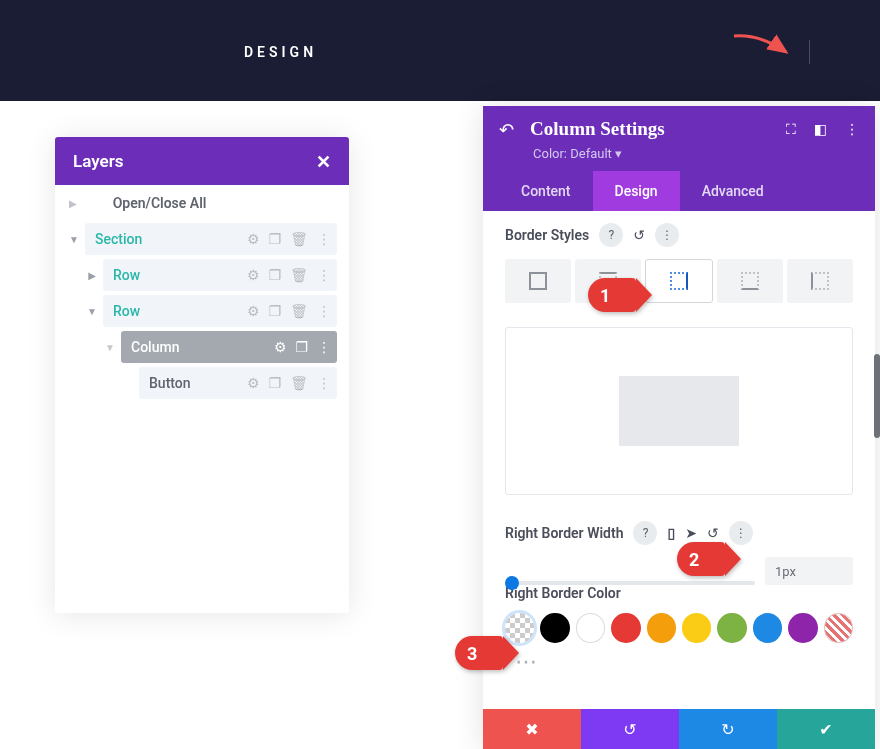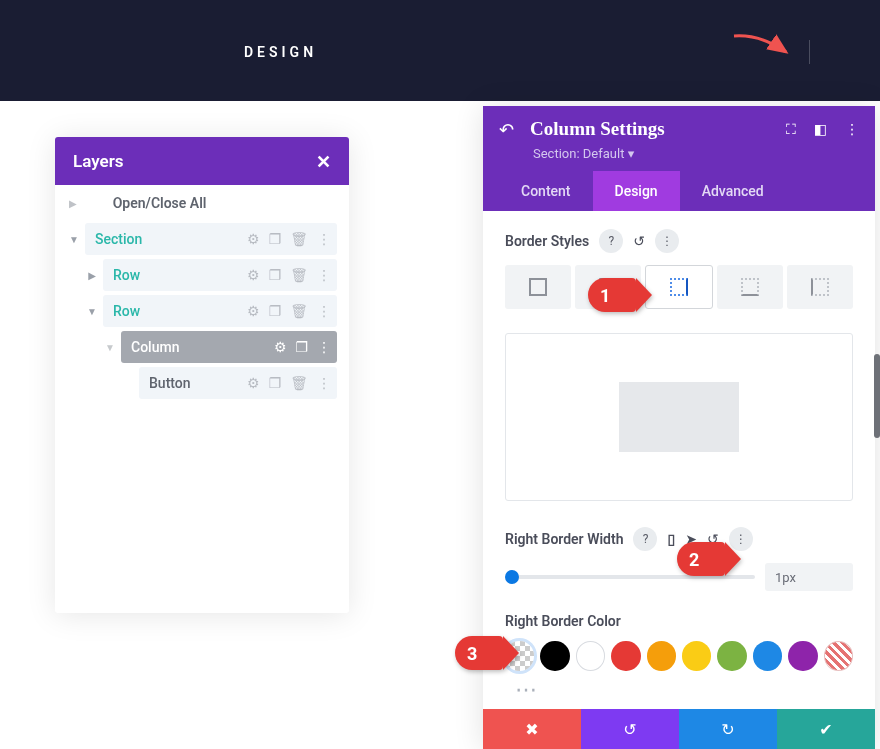--- a/index.html
+++ b/index.html
@@ -38,32 +38,32 @@
   .settings-panel { position: absolute; left: 483px; top: 106px; width: 392px; height: 643px; background: #fff; box-shadow: 0 2px 30px rgba(0,0,0,0.12); border-radius: 3px; display:flex; flex-direction:column; }
   .settings-header { background: #6c2eb9; padding: 12px 16px 0 16px; }
   .settings-title-row { display:flex; align-items:center; gap:16px; }
   .undo-icon { color:#fff; font-size:18px; }
   .settings-title { color:#fff; font-size:19px; font-weight:600; flex:1;font-family:Liberation Serif, serif;}
   .settings-headicons { display:flex; gap:18px; color:#fff; font-size:14px;}
   .preset-row { color:#d4c7ee; font-size:13px; padding:6px 0 10px 34px; }
   .tab-row { display:flex; }
   .tab { flex:0 0 auto; padding:12px 22px; color:#e3d9f5; font-size:14px; font-weight:500; cursor:pointer; }
   .tab.active { background:#a03be0; color:#fff; }
-  .settings-body { flex:1; padding: 18px 22px 8px 22px; overflow:hidden; position:relative; }
+  .settings-body { flex:1; padding: 12px 22px 8px 22px; overflow:hidden; position:relative; }
   .opt-label-row { display:flex; align-items:center; gap:10px; margin-bottom:12px;}
   .opt-label { color:#4a4d5a; font-size:14px; font-weight:600; }
   .mini-icons { display:flex; gap:10px; color:#4a4d5a; font-size:14px; align-items:center;}
   .mini-icon-circle { width:24px; height:24px; border-radius:50%; background:#e9ecef; display:flex; align-items:center; justify-content:center; font-size:12px; color:#5a5d68;}
   .border-style-group { display:flex; gap:4px; margin-bottom:24px;}
   .border-style-btn { flex:1; height:44px; background:#f1f3f5; display:flex; align-items:center; justify-content:center; border-radius:3px; cursor:pointer;}
   .border-style-btn.active { background:#fff; border:1px solid #d3d6da; }
   .bs-box { width:18px; height:18px; }
   .preview-box { border:1px solid #e3e6ea; height:168px; border-radius:3px; display:flex; align-items:center; justify-content:center; margin-bottom:26px;}
   .preview-inner { width:120px; height:70px; background:#e6e8eb; }
-  .slider-row { display:flex; align-items:center; gap:10px; margin-bottom:22px;}
+  .slider-row { display:flex; align-items:flex-end; gap:10px; }
   .slider-track { flex:1; height:4px; background:#e3e6ea; border-radius:2px; position:relative;}
   .slider-thumb { width:14px; height:14px; border-radius:50%; background:#0b78e3; position:absolute; left:0; top:-5px;}
   .slider-value { width:88px; height:28px; background:#f1f3f5; border-radius:3px; display:flex; align-items:center; padding:0 10px; font-size:13px; color:#6a6d77;}
   .color-row { display:flex; gap:6px; align-items:center; margin-top:8px;}
   .swatch { width:30px; height:30px; border-radius:50%; cursor:pointer;}
   .swatch.selected { box-shadow: 0 0 0 3px #cfe3fa; }
   .checker { background-image: linear-gradient(45deg,#ccc 25%,transparent 25%),linear-gradient(-45deg,#ccc 25%,transparent 25%),linear-gradient(45deg,transparent 75%,#ccc 75%),linear-gradient(-45deg,transparent 75%,#ccc 75%); background-size:10px 10px; background-position:0 0,0 5px,5px -5px,-5px 0; }
   .ellipsis-more { color:#aab0ba; font-size:22px; margin-top:6px; margin-left:10px;}
   .footer-buttons { display:flex; height:40px;}
   .footer-btn { flex:1; display:flex; align-items:center; justify-content:center; color:#fff; font-size:16px; cursor:pointer;}
@@ -176,21 +176,21 @@
     <div class="settings-title-row">
       <span class="undo-icon">↶</span>
       <div class="settings-title">Column Settings</div>
       <div class="settings-headicons">
         <span>⛶</span>
         <span>◧</span>
         <span>⋮</span>
       </div>
     </div>
     <div class="preset-row">
-      <span>Section: Default</span>
+      <span>Color: Default</span>
       <span> ▾</span>
     </div>
     <div class="tab-row">
       <div class="tab">Content</div>
       <div class="tab active">Design</div>
       <div class="tab">Advanced</div>
     </div>
   </div>
 
   <div class="settings-body">

